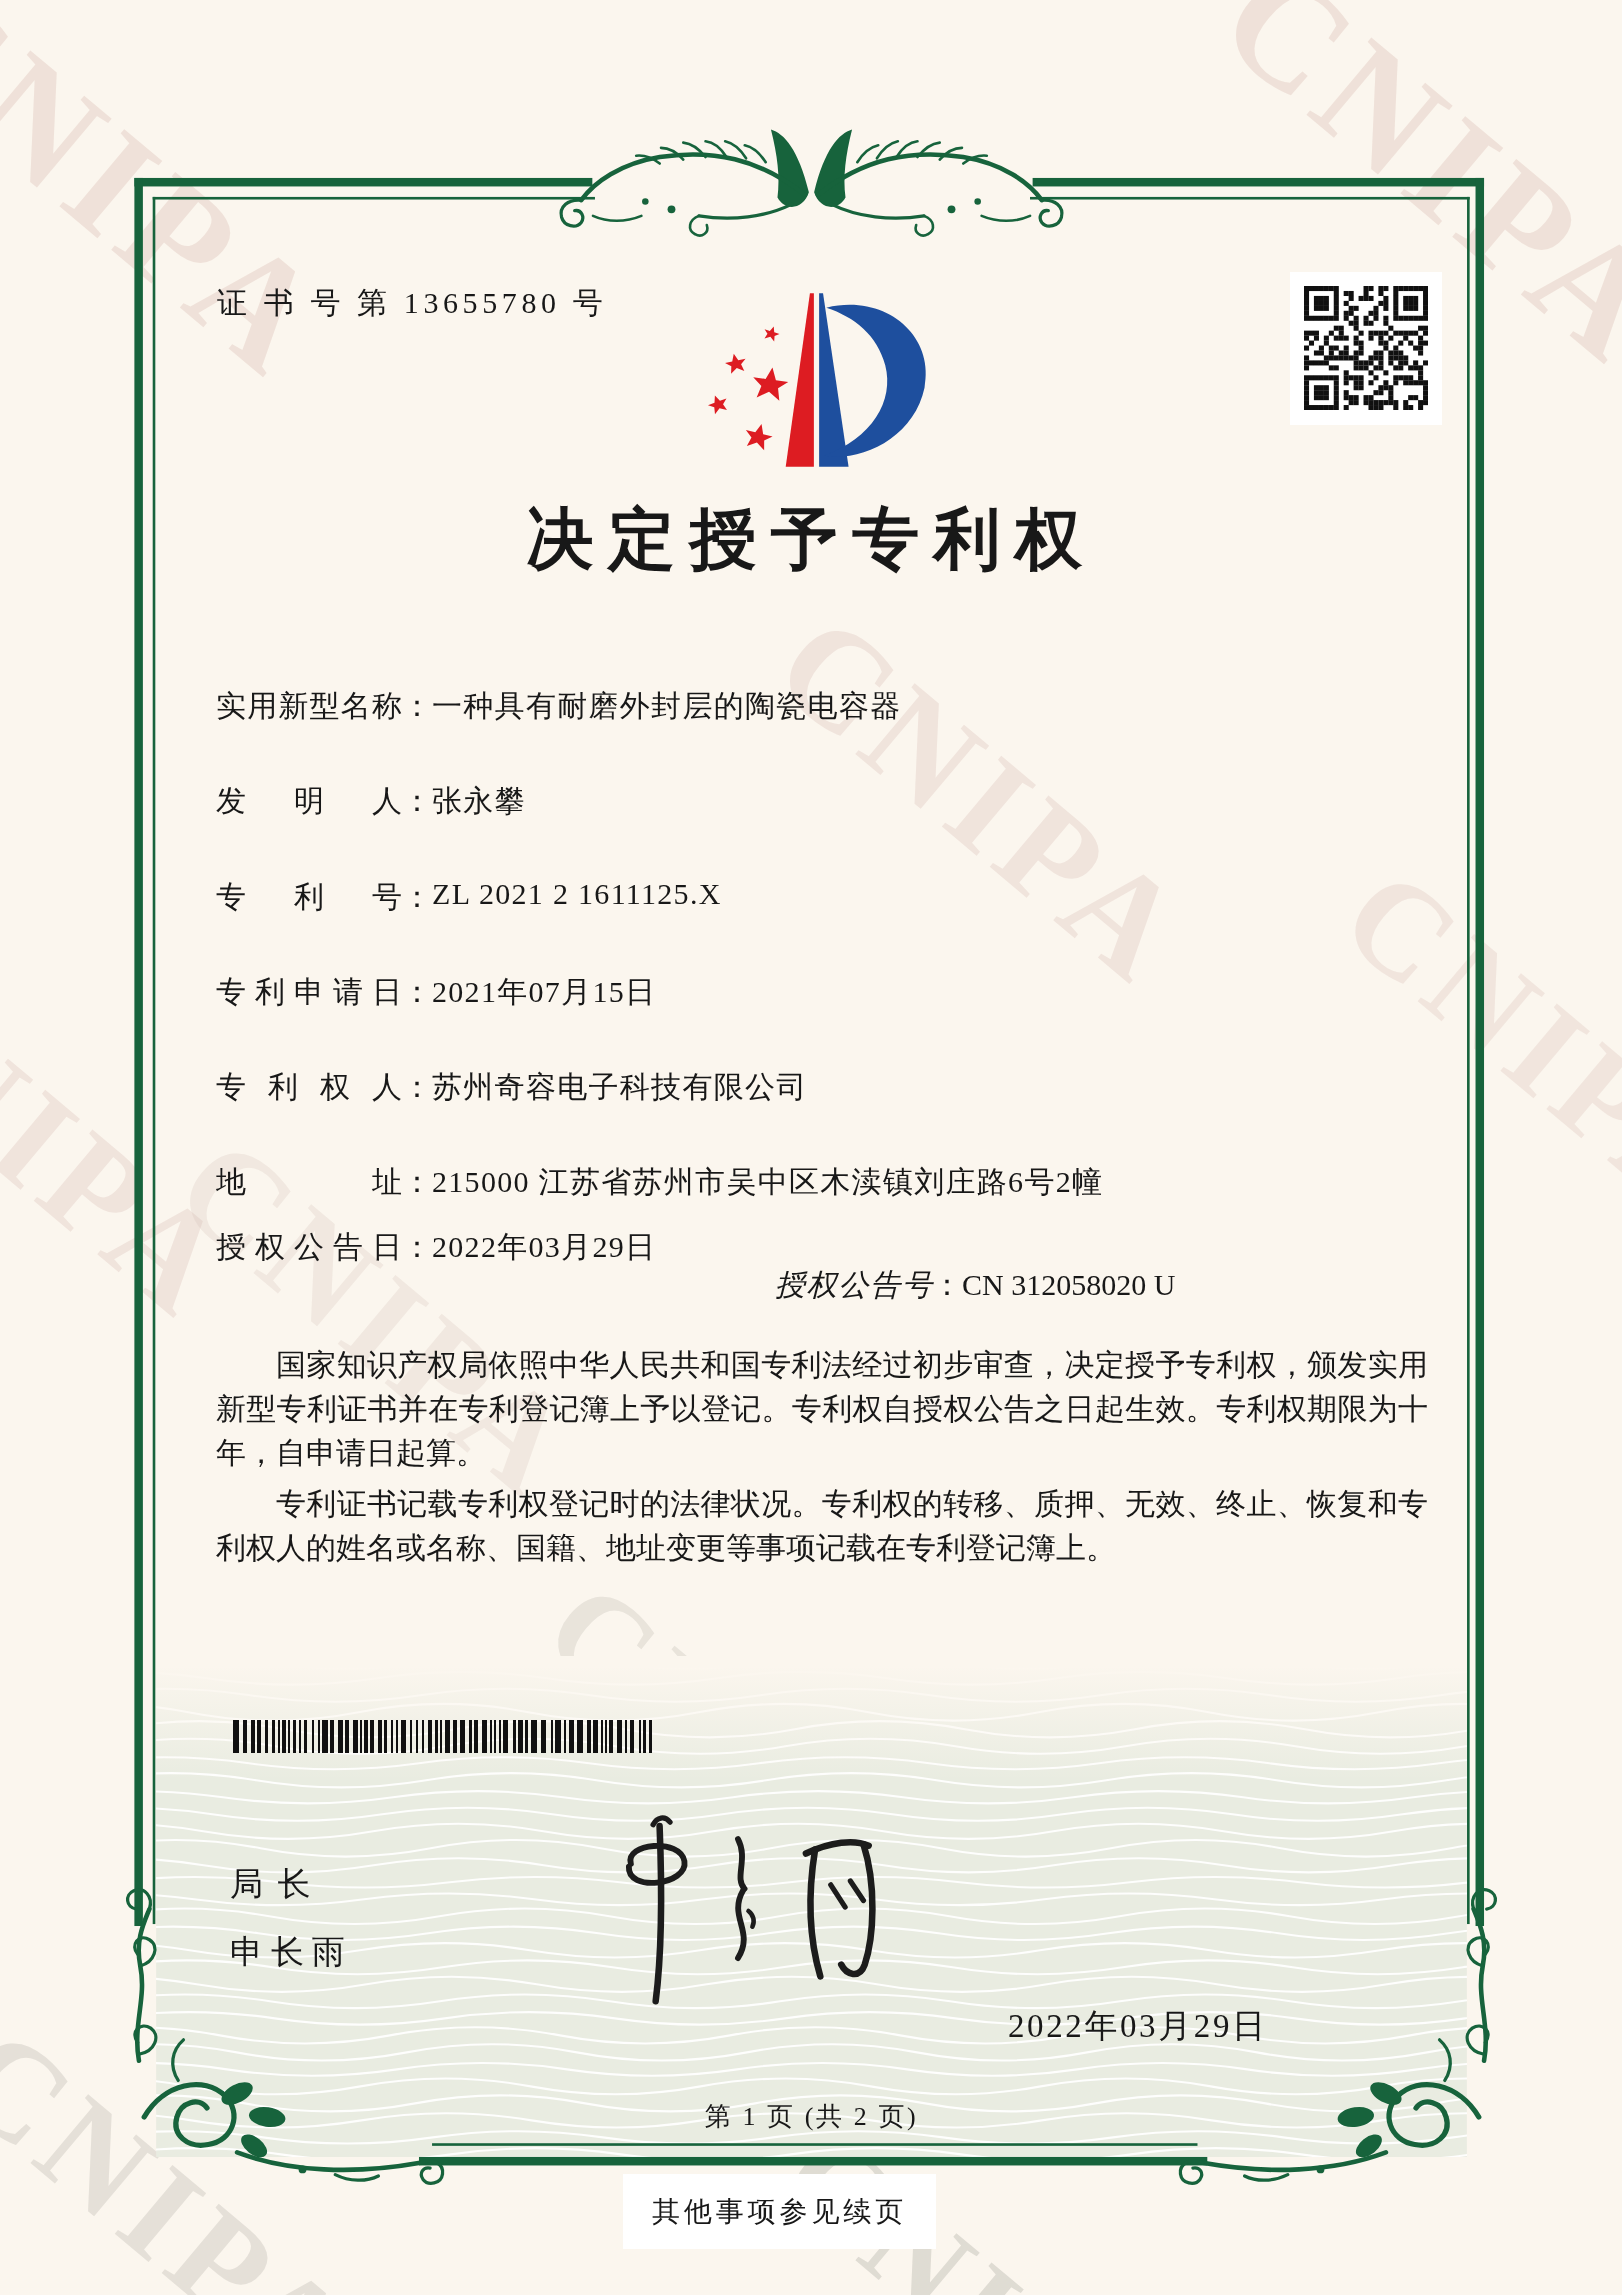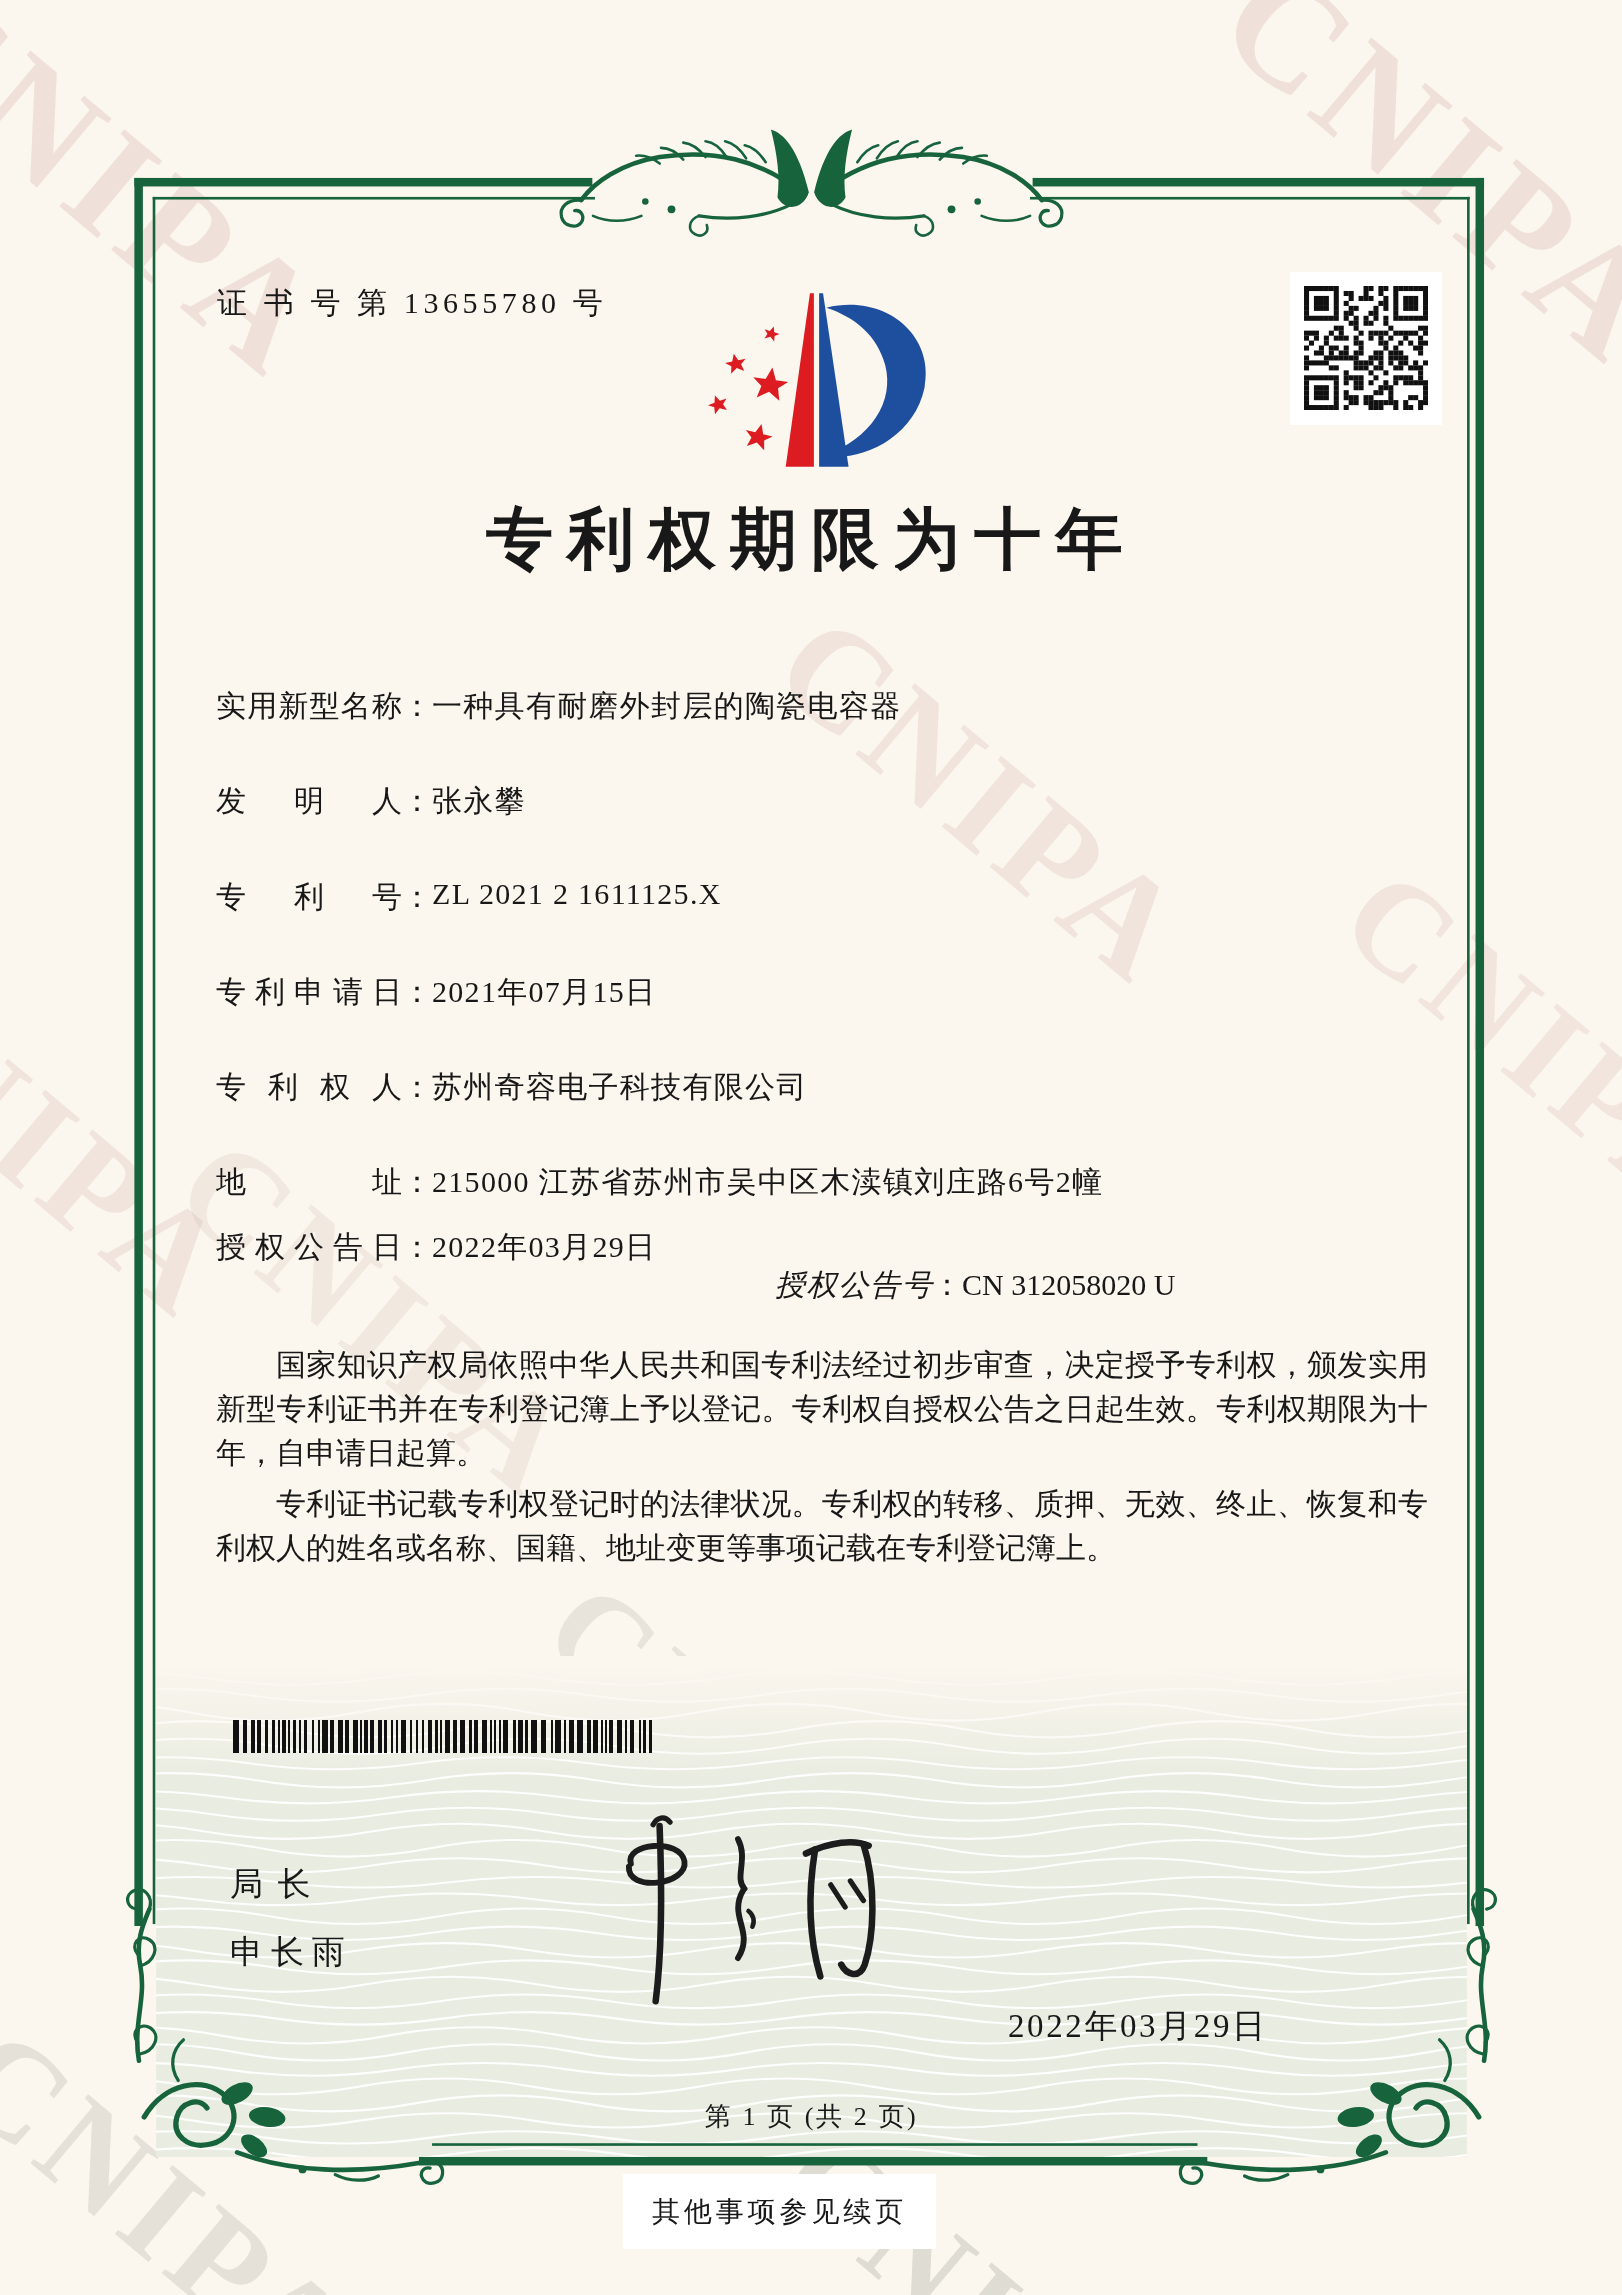--- a/index.html
+++ b/index.html
@@ -498,21 +498,21 @@
         <rect x="98.80" y="182.40" width="7.75" height="7.75" fill="#101010"></rect>
         <rect x="106.40" y="182.40" width="7.75" height="7.75" fill="#101010"></rect>
         <rect x="114.00" y="182.40" width="7.75" height="7.75" fill="#101010"></rect>
         <rect x="136.80" y="182.40" width="7.75" height="7.75" fill="#101010"></rect>
         <rect x="152.00" y="182.40" width="7.75" height="7.75" fill="#101010"></rect>
         <rect x="159.60" y="182.40" width="7.75" height="7.75" fill="#101010"></rect>
         <rect x="174.80" y="182.40" width="7.75" height="7.75" fill="#101010"></rect>
       </svg>
   </div>
 
-  <div class="title">专利权期限为十年</div>
+  <div class="title">决定授予专利权</div>
 
   <div class="row" style="top:686px">
     <span class="lab">实用新型名称</span><span class="col">：</span><span class="val">一种具有耐磨外封层的陶瓷电容器</span>
   </div>
   <div class="row" style="top:781px">
     <span class="lab">发明人</span><span class="col">：</span><span class="val">张永攀</span>
   </div>
   <div class="row" style="top:877px">
     <span class="lab">专利号</span><span class="col">：</span><span class="val">ZL 2021 2 1611125.X</span>
   </div>

